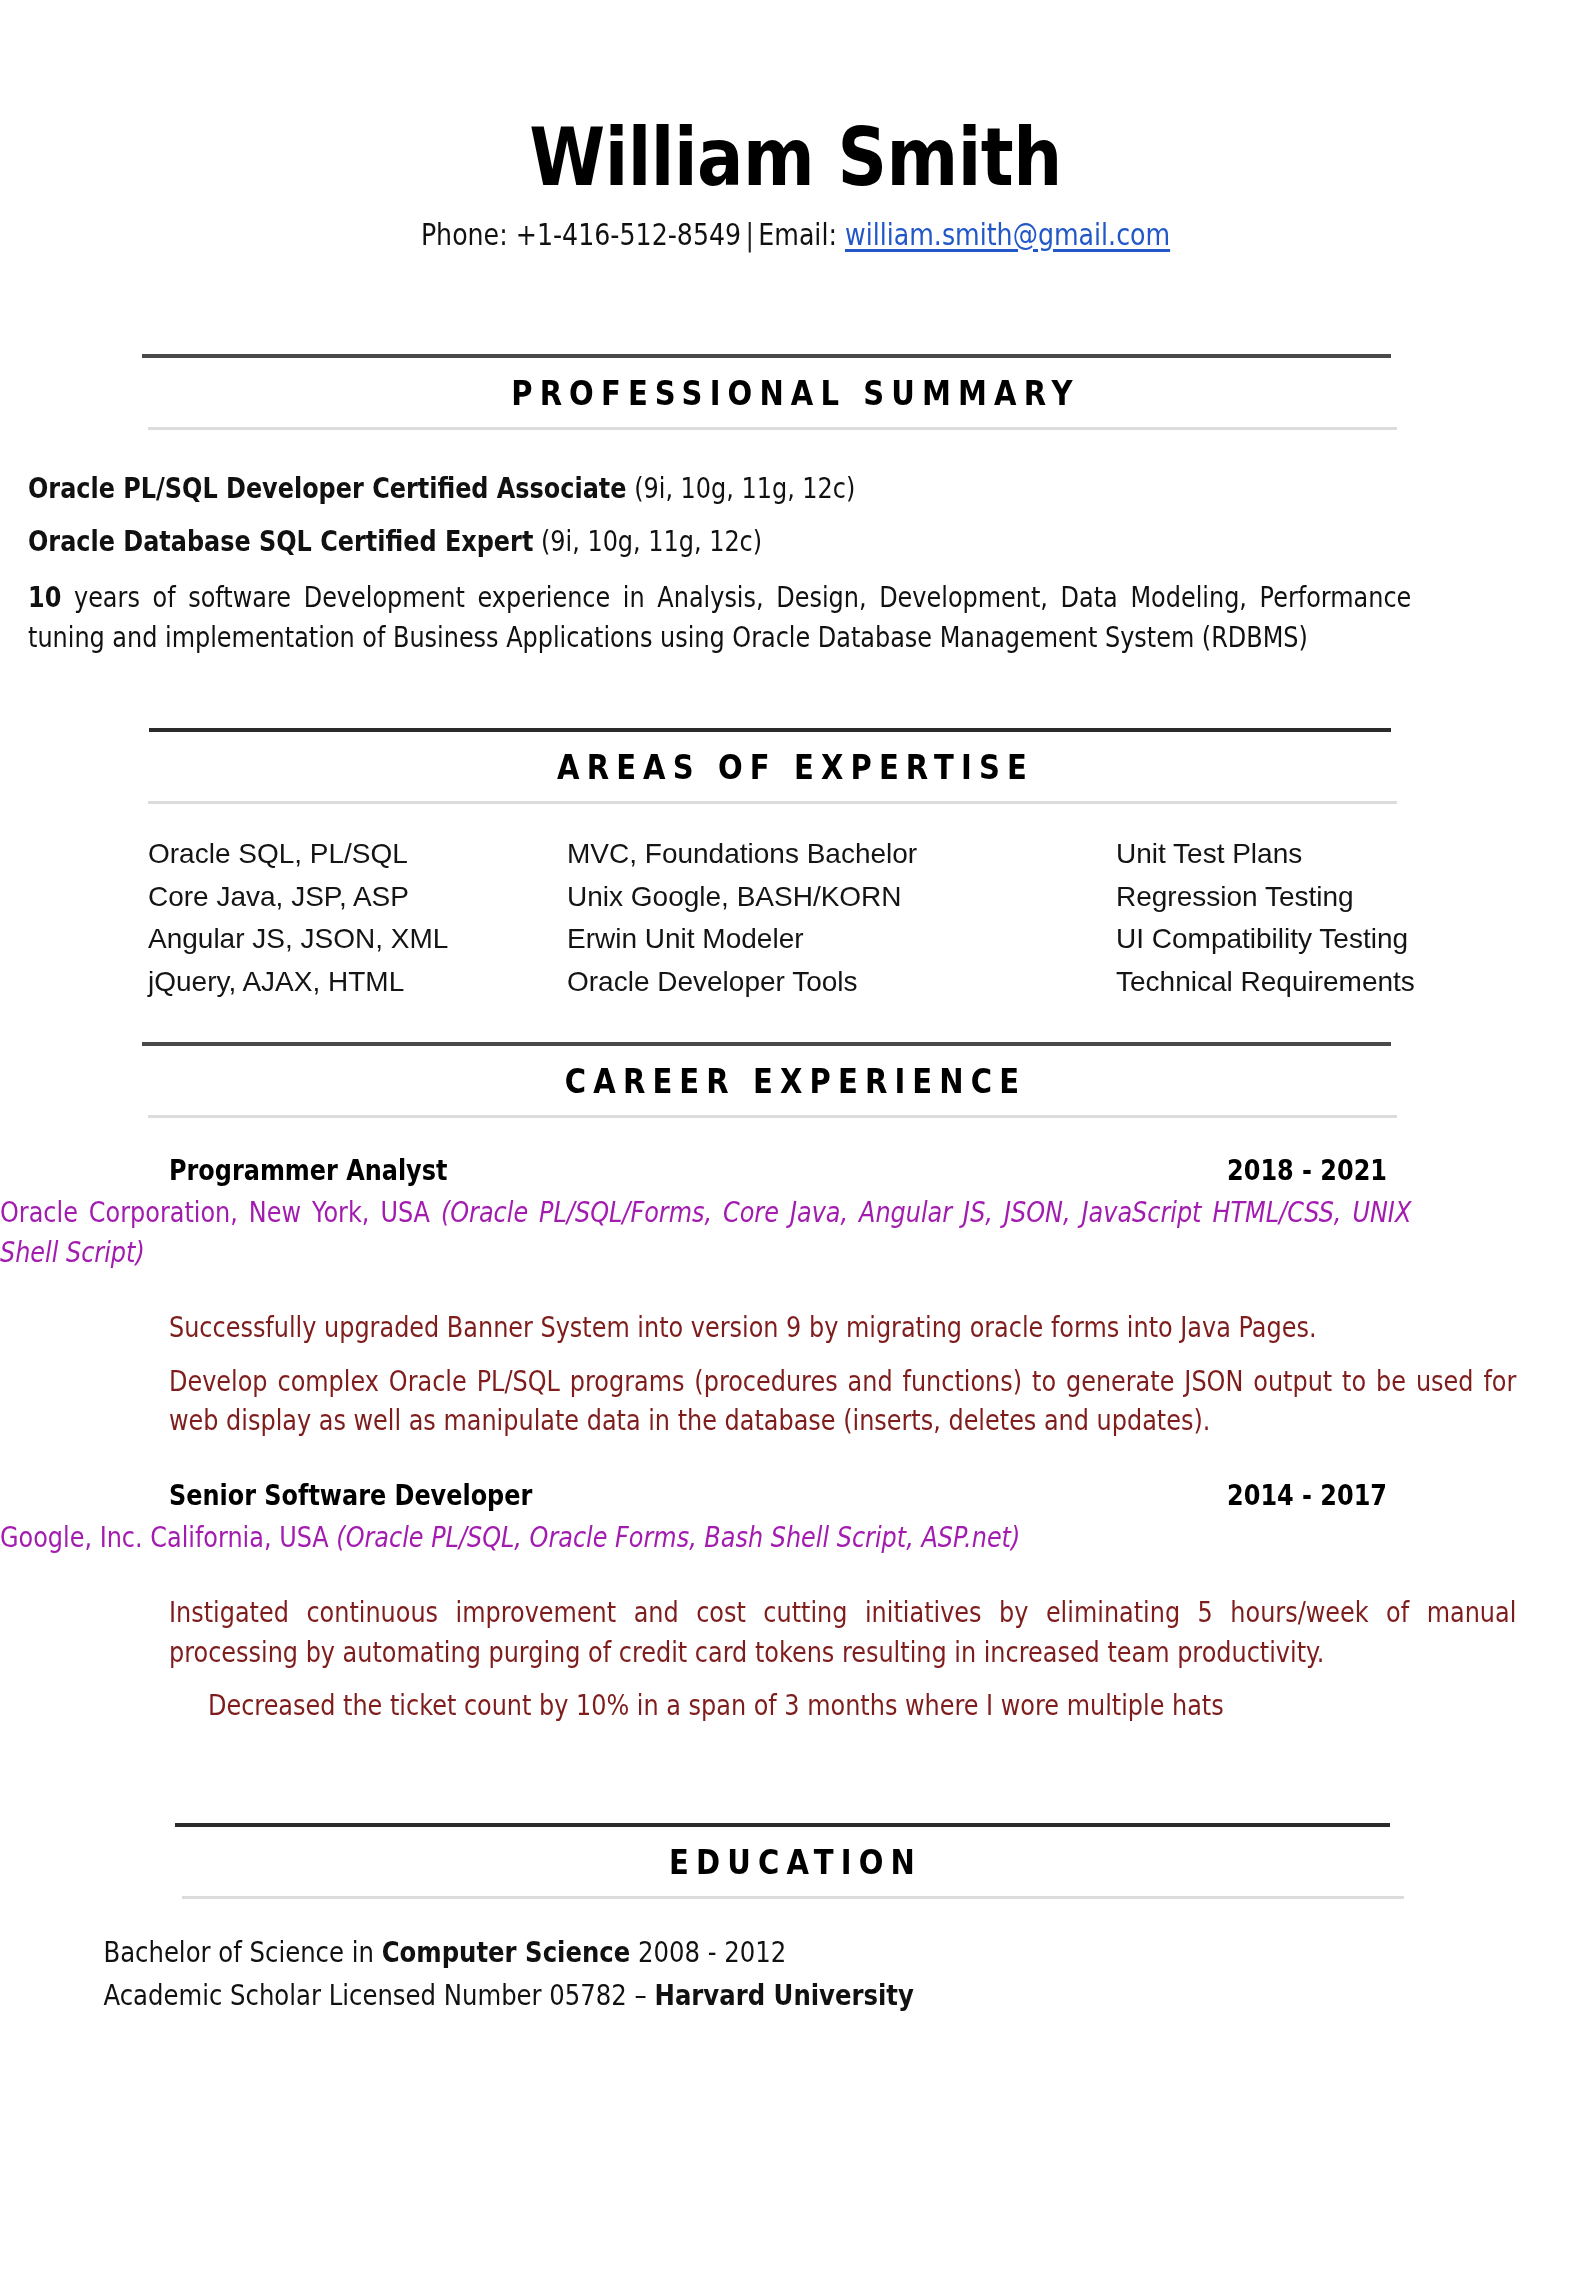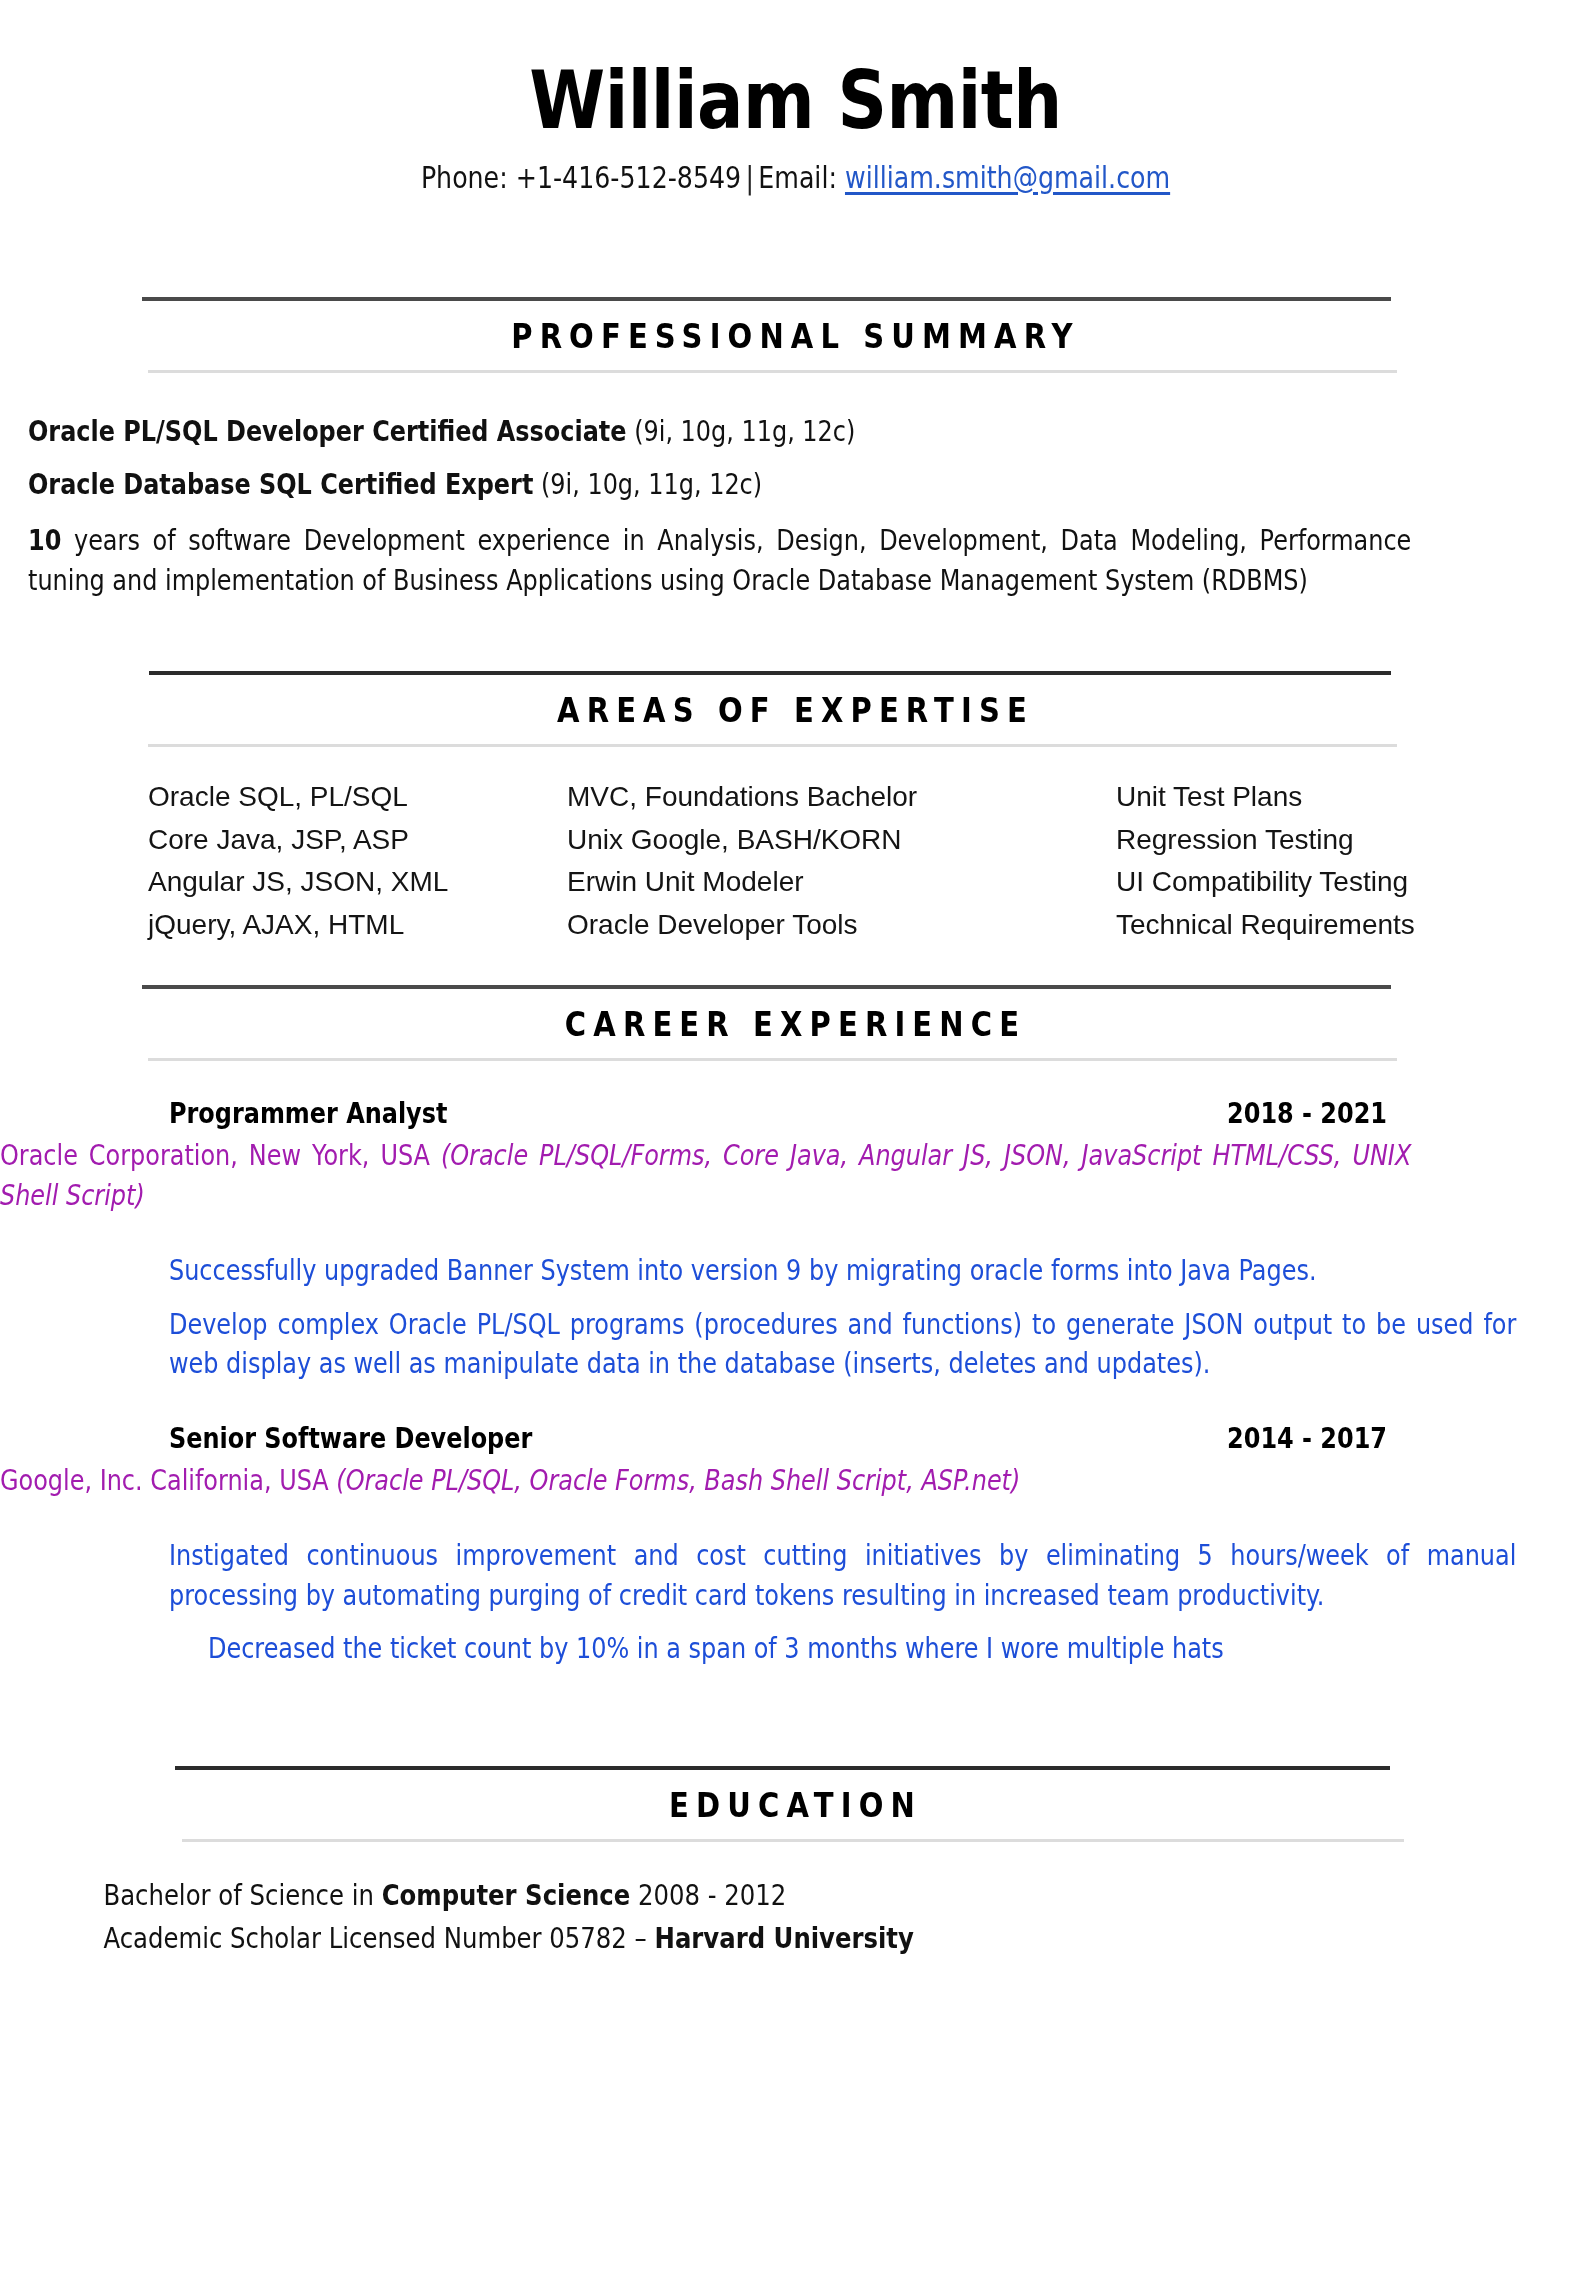--- a/index.html
+++ b/index.html
@@ -17,21 +17,21 @@
   .page {
     position: relative;
     width: 1591px;
     height: 2295px;
     background: #ffffff;
     overflow: hidden;
   }
 
   
   .header {
-    padding-top: 59px;
+    padding-top: 116px;
     text-align: center;
   }
   .name {
     font-family: "DejaVu Sans", sans-serif;
     font-weight: 700;
     font-size: 80px;
     line-height: 1.05;
     letter-spacing: -0.6px;
     transform: scaleX(0.86);
     transform-origin: center;
@@ -156,21 +156,21 @@
     color: #a21caf;
   }
   .job-company i { font-style: italic; }
   .bullets {
     margin-left: 169px;
     margin-right: 74px;
     margin-top: 35px;
     font-family: "DejaVu Sans", sans-serif;
     font-size: 28px;
     line-height: 1.42;
-    color: #1d4ed8;
+    color: #7f1d1d;
   }
   .bullet {
     text-align: justify;
     margin-bottom: 13.8px;
   }
   .bullet.plain { text-align: left; }
   .bullet.indented {
     padding-left: 39px;
     text-align: left;
   }

